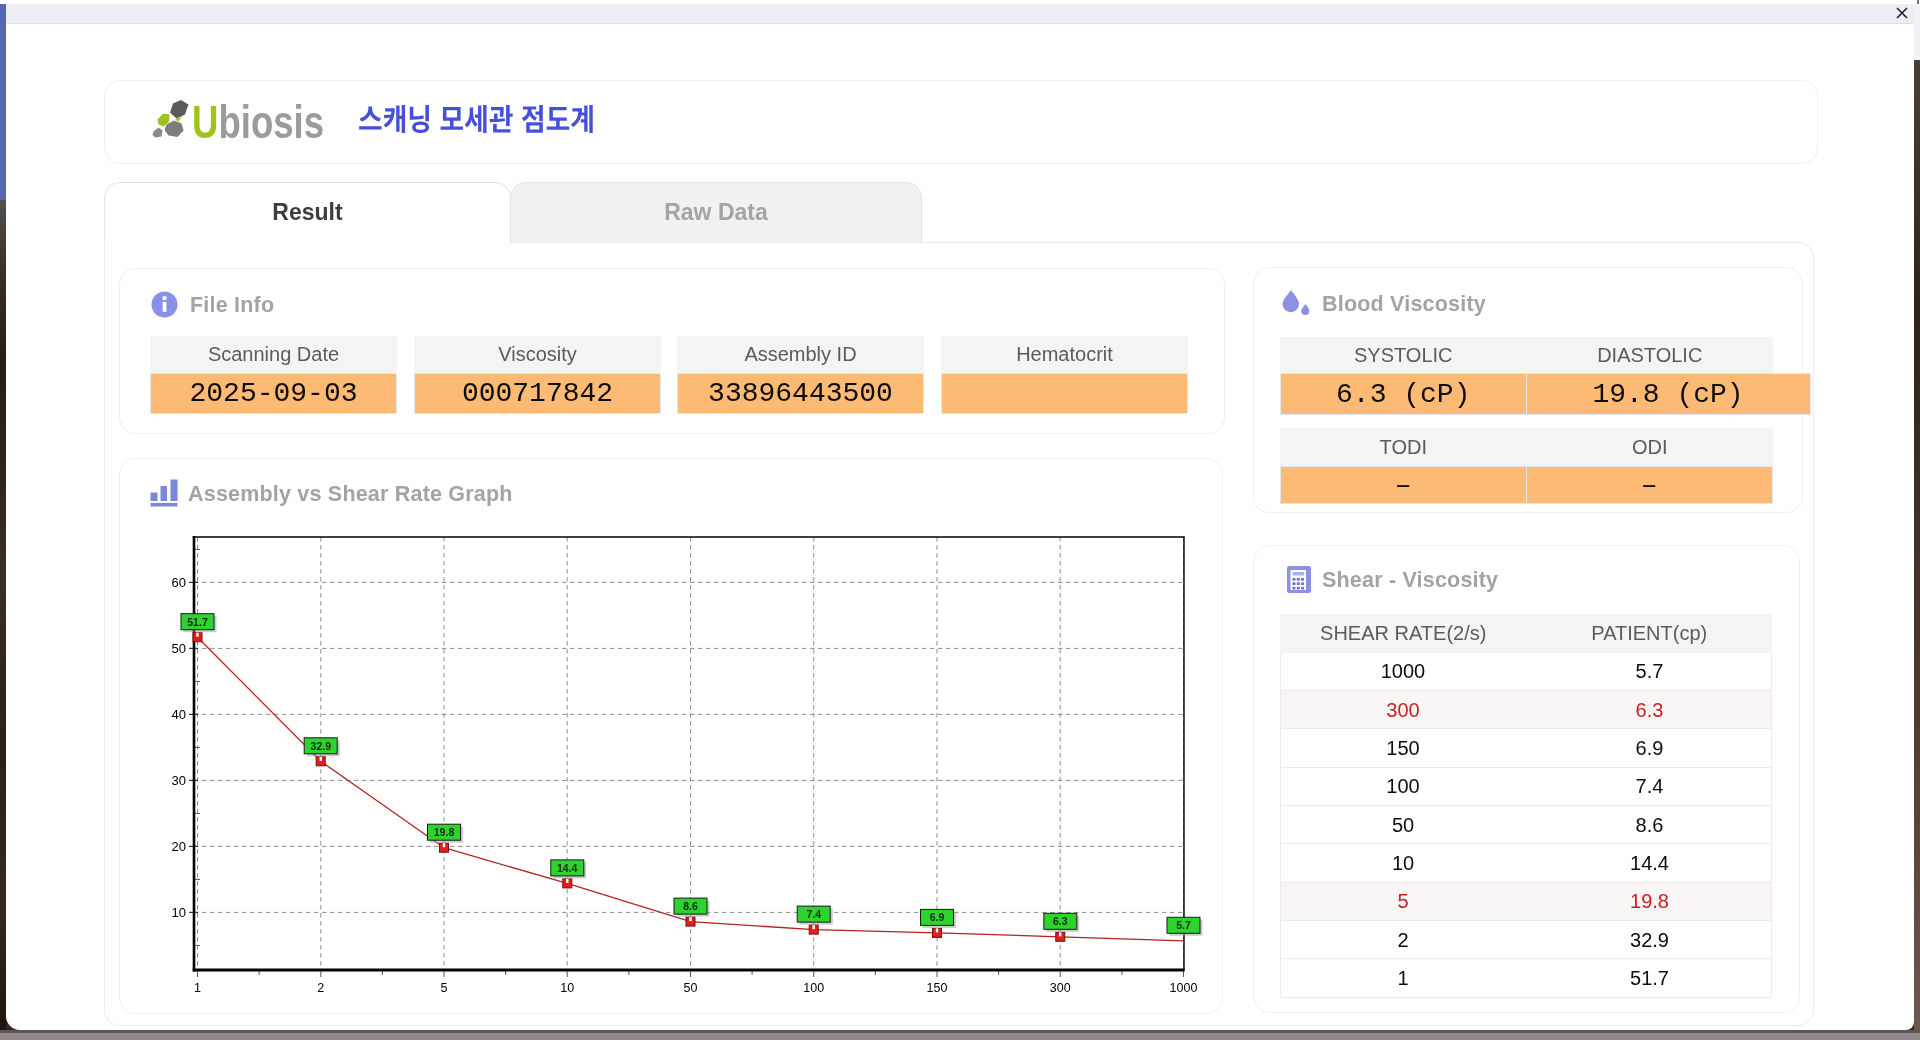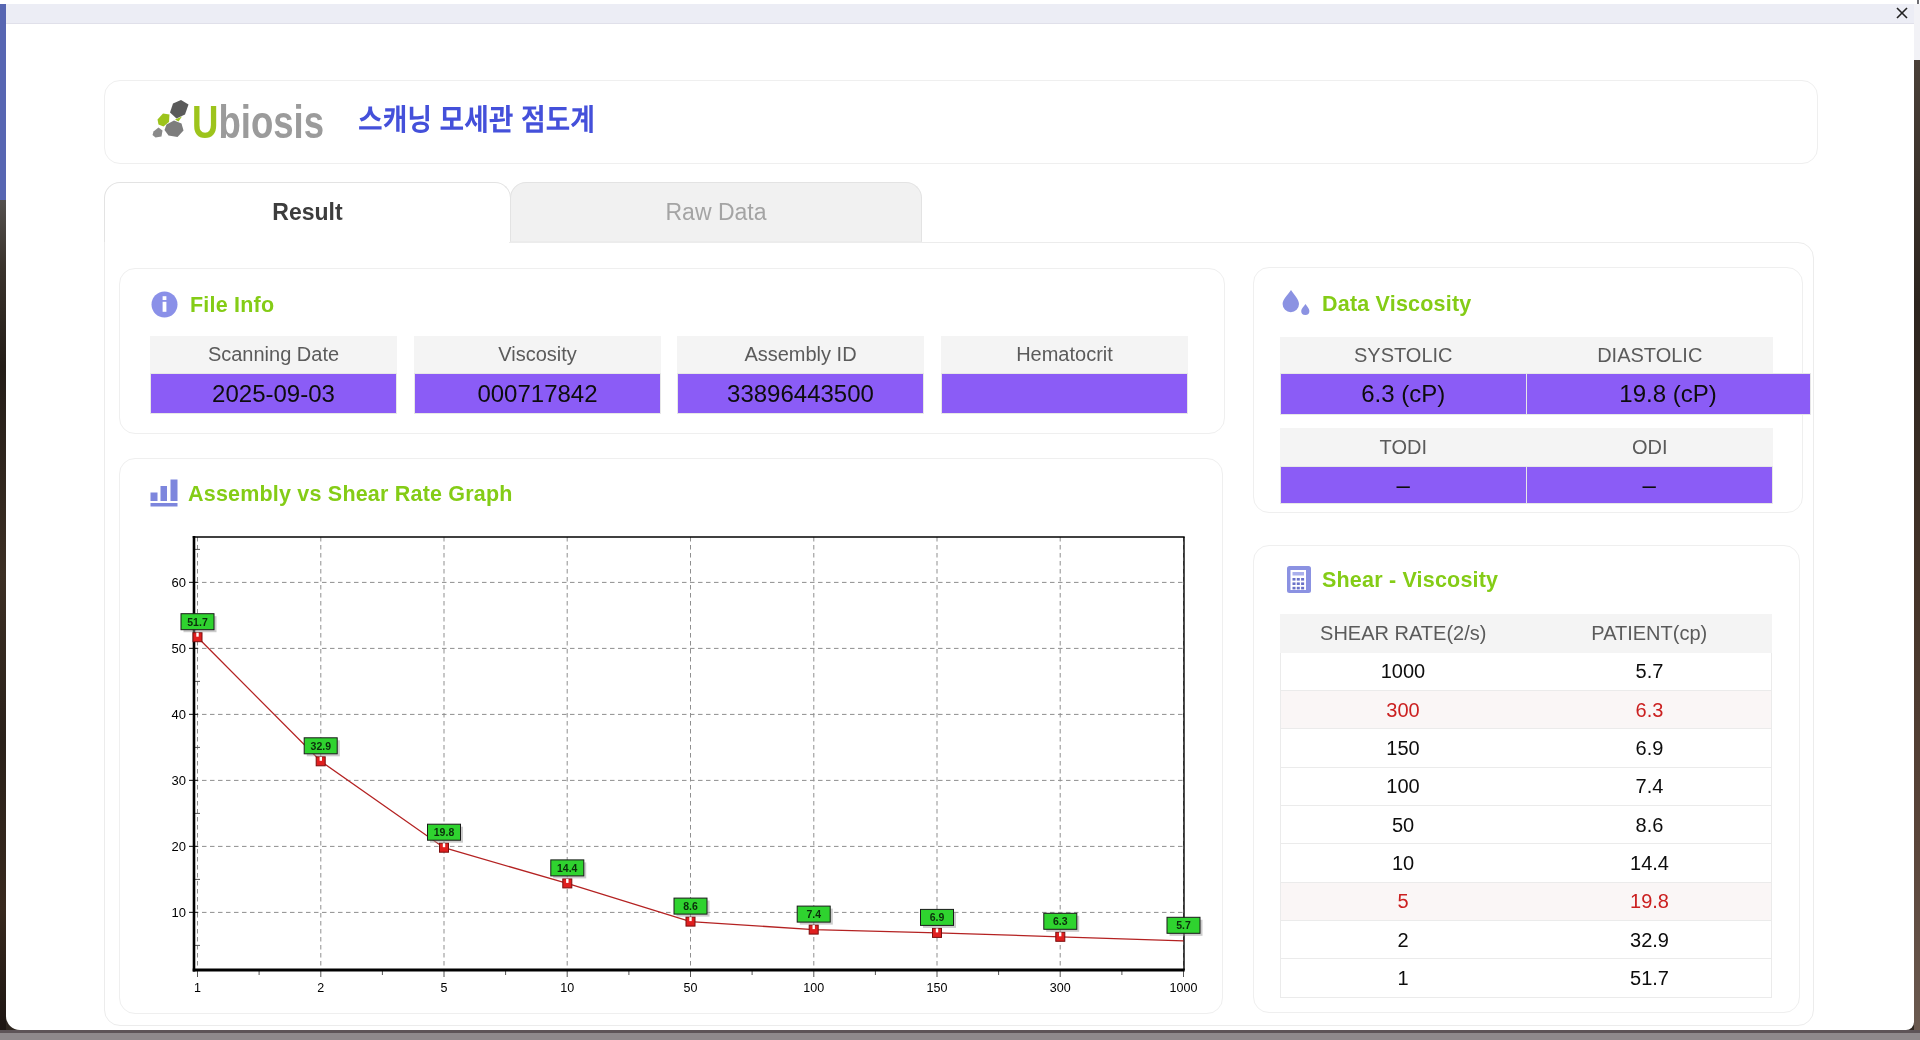--- a/index.html
+++ b/index.html
@@ -1,23 +1,23 @@
 <!DOCTYPE html>
 <html><head><meta charset="utf-8">
 <style>
 * { margin:0; padding:0; box-sizing:border-box; }
 html,body { width:1920px; height:1040px; overflow:hidden; background:#2e2620;
   font-family:"Liberation Sans",sans-serif; }
 .abs { position:absolute; }
 .card { position:absolute; background:#fff; border:1.5px solid #efefef; border-radius:16px; }
-.ttl { position:absolute; font-weight:bold; font-size:21.5px; color:#84cc16; letter-spacing:0.2px; }
+.ttl { position:absolute; font-weight:bold; font-size:21.5px; color:#a3a3a3; letter-spacing:0.2px; }
 .hcell { position:absolute; background:#f4f4f4; color:#5b5b5b; font-size:20px;
   display:flex; align-items:center; justify-content:center; }
-.vcell { position:absolute; background:#8b5cf6; border:1px solid #e7e7e7; color:#0d0d0d; font-size:24px;
-  display:flex; align-items:center; justify-content:center; }
+.vcell { position:absolute; background:#fdba74; border:1px solid #e7e7e7; color:#0d0d0d; font-size:28px;
+  display:flex; align-items:center; justify-content:center;font-family:Liberation Mono, monospace; }
 .tcell { position:absolute; color:#0d0d0d; font-size:20px;
   display:flex; align-items:center; justify-content:center; }
 .tcell.red { color:#cb2020; }
 </style></head>
 <body>
 
 <div class="abs" style="left:6px;top:4px;width:1908px;height:1026px;background:#fff;border-radius:0 0 8px 14px"></div>
 
 <div class="abs" style="left:0;top:0;width:1920px;height:4px;background:#fff"></div>
 
@@ -47,21 +47,21 @@
 <div class="abs" style="left:192px;top:95px;font-size:46px;font-weight:bold;transform:scaleX(0.795);transform-origin:0 50%"><span style="color:#9dc41c">U</span><span style="color:#9b9b9b">biosis</span></div>
 <svg class="abs" style="left:357px;top:100px" width="240" height="44" viewBox="0 0 240 44">
   <g transform="translate(1,30.3) scale(0.0268,0.0302)">
       <path d="M385 -784H500V-717Q500 -657 484 -601Q467 -544 435 -494Q403 -444 356 -404Q310 -363 250 -334Q190 -305 118 -291L61 -402Q123 -413 175 -436Q226 -458 265 -490Q304 -522 331 -559Q358 -597 371 -637Q385 -678 385 -717ZM411 -784H527V-717Q527 -677 540 -636Q554 -595 580 -558Q607 -520 646 -489Q685 -458 736 -435Q787 -413 851 -402L794 -291Q722 -305 662 -334Q602 -363 556 -403Q509 -443 477 -493Q444 -543 428 -600Q411 -657 411 -717ZM41 -133H880V-24H41Z M1630 -837H1756V89H1630ZM1509 -485H1663V-378H1509ZM1248 -730H1373Q1373 -631 1358 -541Q1343 -450 1306 -370Q1269 -290 1202 -219Q1136 -149 1032 -89L959 -182Q1045 -232 1101 -288Q1157 -344 1189 -408Q1221 -472 1234 -546Q1248 -620 1248 -706ZM1014 -730H1290V-624H1014ZM1425 -818H1550V48H1425ZM1249 -522V-423L981 -395L966 -507Z M2514 -838H2648V-302H2514ZM1933 -780H2065V-396H1933ZM1933 -462H2013Q2084 -462 2155 -465Q2225 -469 2297 -477Q2369 -486 2443 -501L2457 -393Q2382 -378 2307 -369Q2233 -360 2160 -356Q2086 -353 2013 -353H1933ZM2334 -289Q2431 -289 2503 -266Q2574 -243 2613 -201Q2652 -159 2652 -100Q2652 -41 2613 1Q2574 44 2503 66Q2431 89 2334 89Q2237 89 2166 66Q2096 44 2057 1Q2018 -41 2018 -100Q2018 -159 2057 -201Q2096 -243 2166 -266Q2237 -289 2334 -289ZM2334 -182Q2275 -182 2234 -173Q2193 -165 2172 -147Q2151 -129 2151 -100Q2151 -72 2172 -54Q2193 -35 2234 -26Q2275 -17 2334 -17Q2394 -17 2435 -26Q2477 -35 2498 -54Q2519 -72 2519 -100Q2519 -129 2498 -147Q2477 -165 2435 -173Q2394 -182 2334 -182Z M3081 -127H3920V-19H3081ZM3433 -331H3565V-101H3433ZM3169 -769H3828V-314H3169ZM3697 -664H3300V-420H3697Z M4365 -526H4519V-418H4365ZM4168 -757H4269V-602Q4269 -523 4258 -447Q4247 -371 4222 -304Q4198 -237 4158 -183Q4119 -130 4063 -96L3983 -196Q4035 -227 4070 -272Q4105 -317 4127 -371Q4149 -425 4158 -484Q4168 -542 4168 -602ZM4197 -757H4296V-608Q4296 -551 4305 -495Q4313 -439 4332 -388Q4351 -337 4382 -294Q4414 -251 4462 -220L4389 -116Q4335 -150 4297 -203Q4260 -255 4238 -321Q4216 -387 4206 -460Q4197 -533 4197 -608ZM4669 -838H4796V88H4669ZM4481 -823H4605V47H4481Z M4962 -770H5358V-664H4962ZM5076 -554H5207V-323H5076ZM5306 -770H5437V-712Q5437 -663 5434 -595Q5432 -528 5415 -440L5286 -455Q5301 -540 5303 -602Q5306 -664 5306 -712ZM5526 -838H5660V-145H5526ZM5607 -555H5771V-446H5607ZM5042 -34H5690V73H5042ZM5042 -206H5176V-1H5042ZM4919 -268 4907 -374Q4987 -374 5084 -376Q5181 -377 5282 -384Q5383 -390 5476 -403L5485 -308Q5389 -291 5289 -282Q5189 -274 5094 -271Q4999 -269 4919 -268Z M6622 -625H6797V-517H6622ZM6762 -837H6896V-302H6762ZM6278 -265H6896V79H6278ZM6765 -161H6409V-26H6765ZM6335 -752H6443V-693Q6443 -606 6415 -527Q6387 -448 6329 -389Q6272 -329 6182 -300L6116 -405Q6173 -424 6214 -455Q6256 -485 6283 -524Q6309 -563 6322 -606Q6335 -649 6335 -693ZM6363 -752H6469V-694Q6469 -640 6491 -586Q6513 -533 6560 -490Q6606 -447 6679 -422L6614 -318Q6528 -347 6472 -404Q6417 -461 6390 -536Q6363 -611 6363 -694ZM6152 -791H6650V-685H6152Z M7139 -425H7790V-318H7139ZM7041 -124H7880V-15H7041ZM7393 -376H7525V-89H7393ZM7139 -774H7783V-668H7271V-379H7139Z M8318 -593H8505V-488H8318ZM8313 -362H8502V-256H8313ZM8631 -838H8758V88H8631ZM8441 -818H8565V47H8441ZM8232 -729H8359Q8359 -597 8329 -484Q8298 -370 8225 -275Q8151 -180 8022 -104L7947 -197Q8052 -260 8115 -335Q8177 -409 8204 -499Q8232 -590 8232 -702ZM8000 -729H8276V-622H8000Z" fill="#4450da"></path>
     </g>
 </svg>
 
 <div class="abs" style="left:104px;top:182px;width:407px;height:61px;background:#fff;border:1.5px solid #e3e3e3;border-bottom:none;border-radius:16px 16px 0 0"></div>
 <div class="abs" style="left:510px;top:182px;width:412px;height:60px;background:#f1f1f1;border:1.5px solid #e3e3e3;border-bottom:1px solid #ececec;border-radius:16px 16px 0 0"></div>
 <div class="abs" style="left:104px;top:196px;width:407px;height:32px;text-align:center;font-size:23px;font-weight:bold;color:#3d3d3d;line-height:32px">Result</div>
-<div class="abs" style="left:510px;top:196px;width:412px;height:32px;text-align:center;font-size:23px;font-weight:normal;color:#a4a4a4;line-height:32px">Raw Data</div>
+<div class="abs" style="left:510px;top:196px;width:412px;height:32px;text-align:center;font-size:23px;font-weight:bold;color:#a4a4a4;line-height:32px">Raw Data</div>
 
 <div class="abs" style="left:104px;top:242px;width:1710px;height:784px;background:#fff;border:1.5px solid #ececec;border-radius:0 16px 16px 16px;border-top-color:#ececec"></div>
 <div class="abs" style="left:105px;top:241px;width:404px;height:3px;background:#fff"></div>
 
 <div class="card" style="left:119px;top:268px;width:1106px;height:166px"></div>
 <svg class="abs" style="left:151px;top:291px" width="27" height="27" viewBox="0 0 27 27">
   <circle cx="13.5" cy="13.5" r="13" fill="#8a90e8"></circle>
   <rect x="11.6" y="10.8" width="3.8" height="10" fill="#fff"></rect>
   <rect x="11.6" y="5.2" width="3.8" height="3.8" fill="#fff"></rect>
 </svg>
@@ -194,21 +194,21 @@
 <rect x="1048.0" y="459.3" width="33" height="16" fill="#2fd32f" stroke="#1a1a1a" stroke-width="1"></rect>
 <text x="1064.5" y="471.3" font-size="10.5" font-weight="bold" fill="#0b2d0b" text-anchor="middle">5.7</text>
 </svg>
 </div>
 
 <div class="card" style="left:1253px;top:267px;width:550px;height:246px"></div>
 <svg class="abs" style="left:1281px;top:288px" width="32" height="32" viewBox="0 0 32 32">
   <path d="M10 2 C13 7 18 11 18 16 A8.2 8.2 0 0 1 1.6 16 C1.6 11 7 7 10 2 Z" fill="#8b92e2"></path>
   <path d="M24.5 16 C26 18.5 28.4 20.6 28.4 23 A4.1 4.1 0 0 1 20.2 23 C20.2 20.6 23 18.5 24.5 16 Z" fill="#8b92e2"></path>
 </svg>
-<div class="ttl" style="left:1322px;top:292px">Data Viscosity</div>
+<div class="ttl" style="left:1322px;top:292px">Blood Viscosity</div>
 <div class="hcell" style="left:1280px;top:337px;width:246.5px;height:36px">SYSTOLIC</div>
 <div class="hcell" style="left:1526.5px;top:337px;width:246.5px;height:36px">DIASTOLIC</div>
 <div class="vcell" style="left:1280px;top:373px;width:246.5px;height:42px">6.3 (cP)</div>
 <div class="vcell" style="left:1525.5px;top:373px;width:285px;height:42px">19.8 (cP)</div>
 <div class="hcell" style="left:1280px;top:428px;width:246.5px;height:38px">TODI</div>
 <div class="hcell" style="left:1526.5px;top:428px;width:246.5px;height:38px">ODI</div>
 <div class="vcell" style="left:1280px;top:466px;width:246.5px;height:38px">–</div>
 <div class="vcell" style="left:1525.5px;top:466px;width:247.5px;height:38px">–</div>
 
 <div class="card" style="left:1253px;top:545px;width:547px;height:468px"></div>

